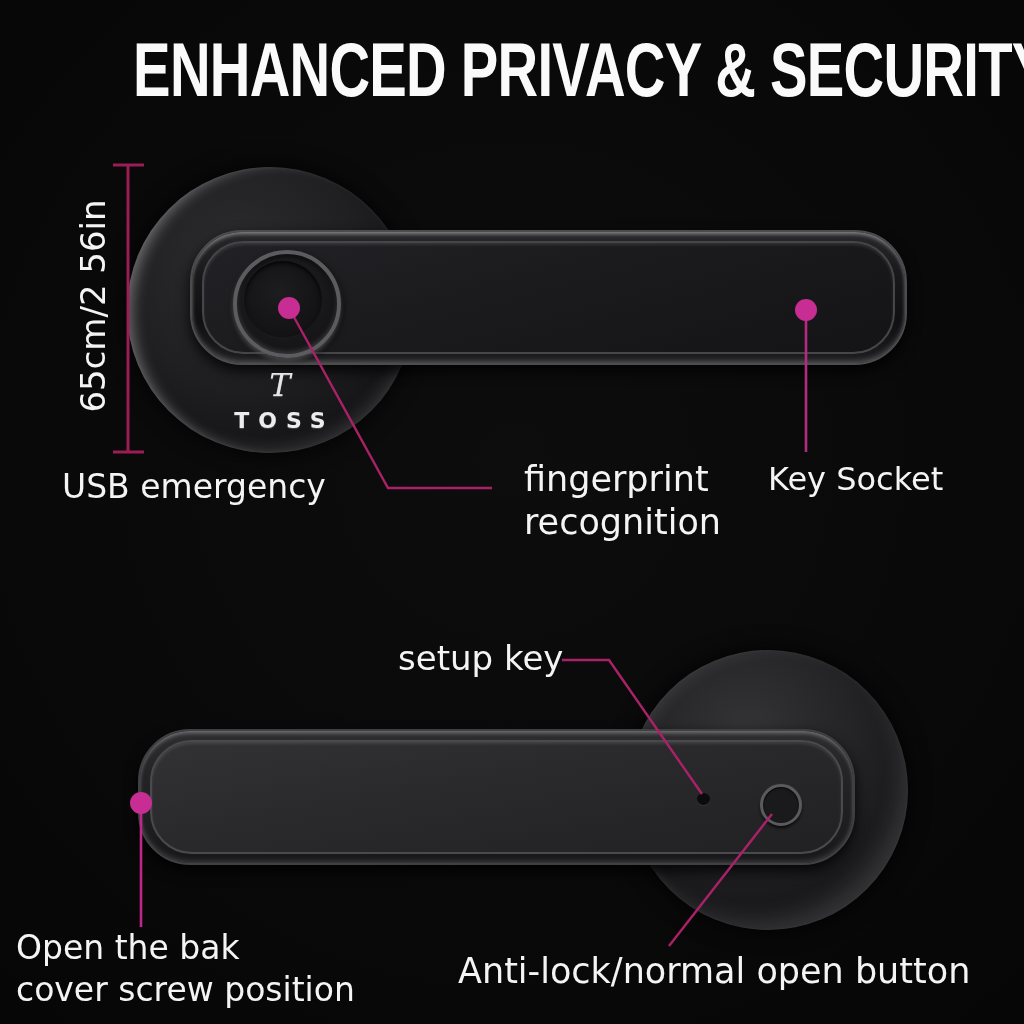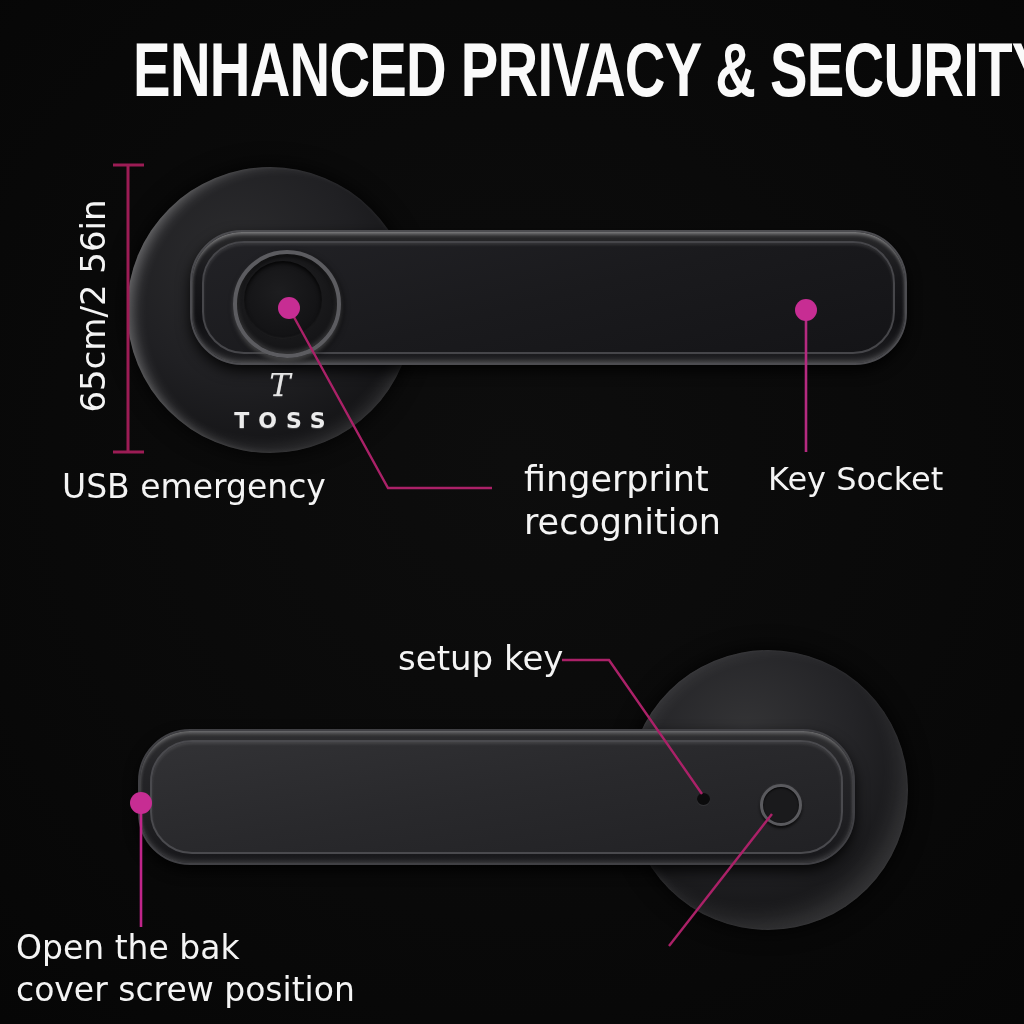--- a/index.html
+++ b/index.html
@@ -175,14 +175,15 @@
 
   <div class="label keysocket-label z6">Key Socket</div>
 
   <div class="label setupkey-label z6">setup key</div>
 
   <div class="label backcover-label center z6">
     <span class="ln">Open the bak</span>
     <span class="ln">cover screw position</span>
   </div>
 
+  <div class="label antilock-label z6">Anti-lock/normal open button</div>
 
 </div>
 
 </body></html>

